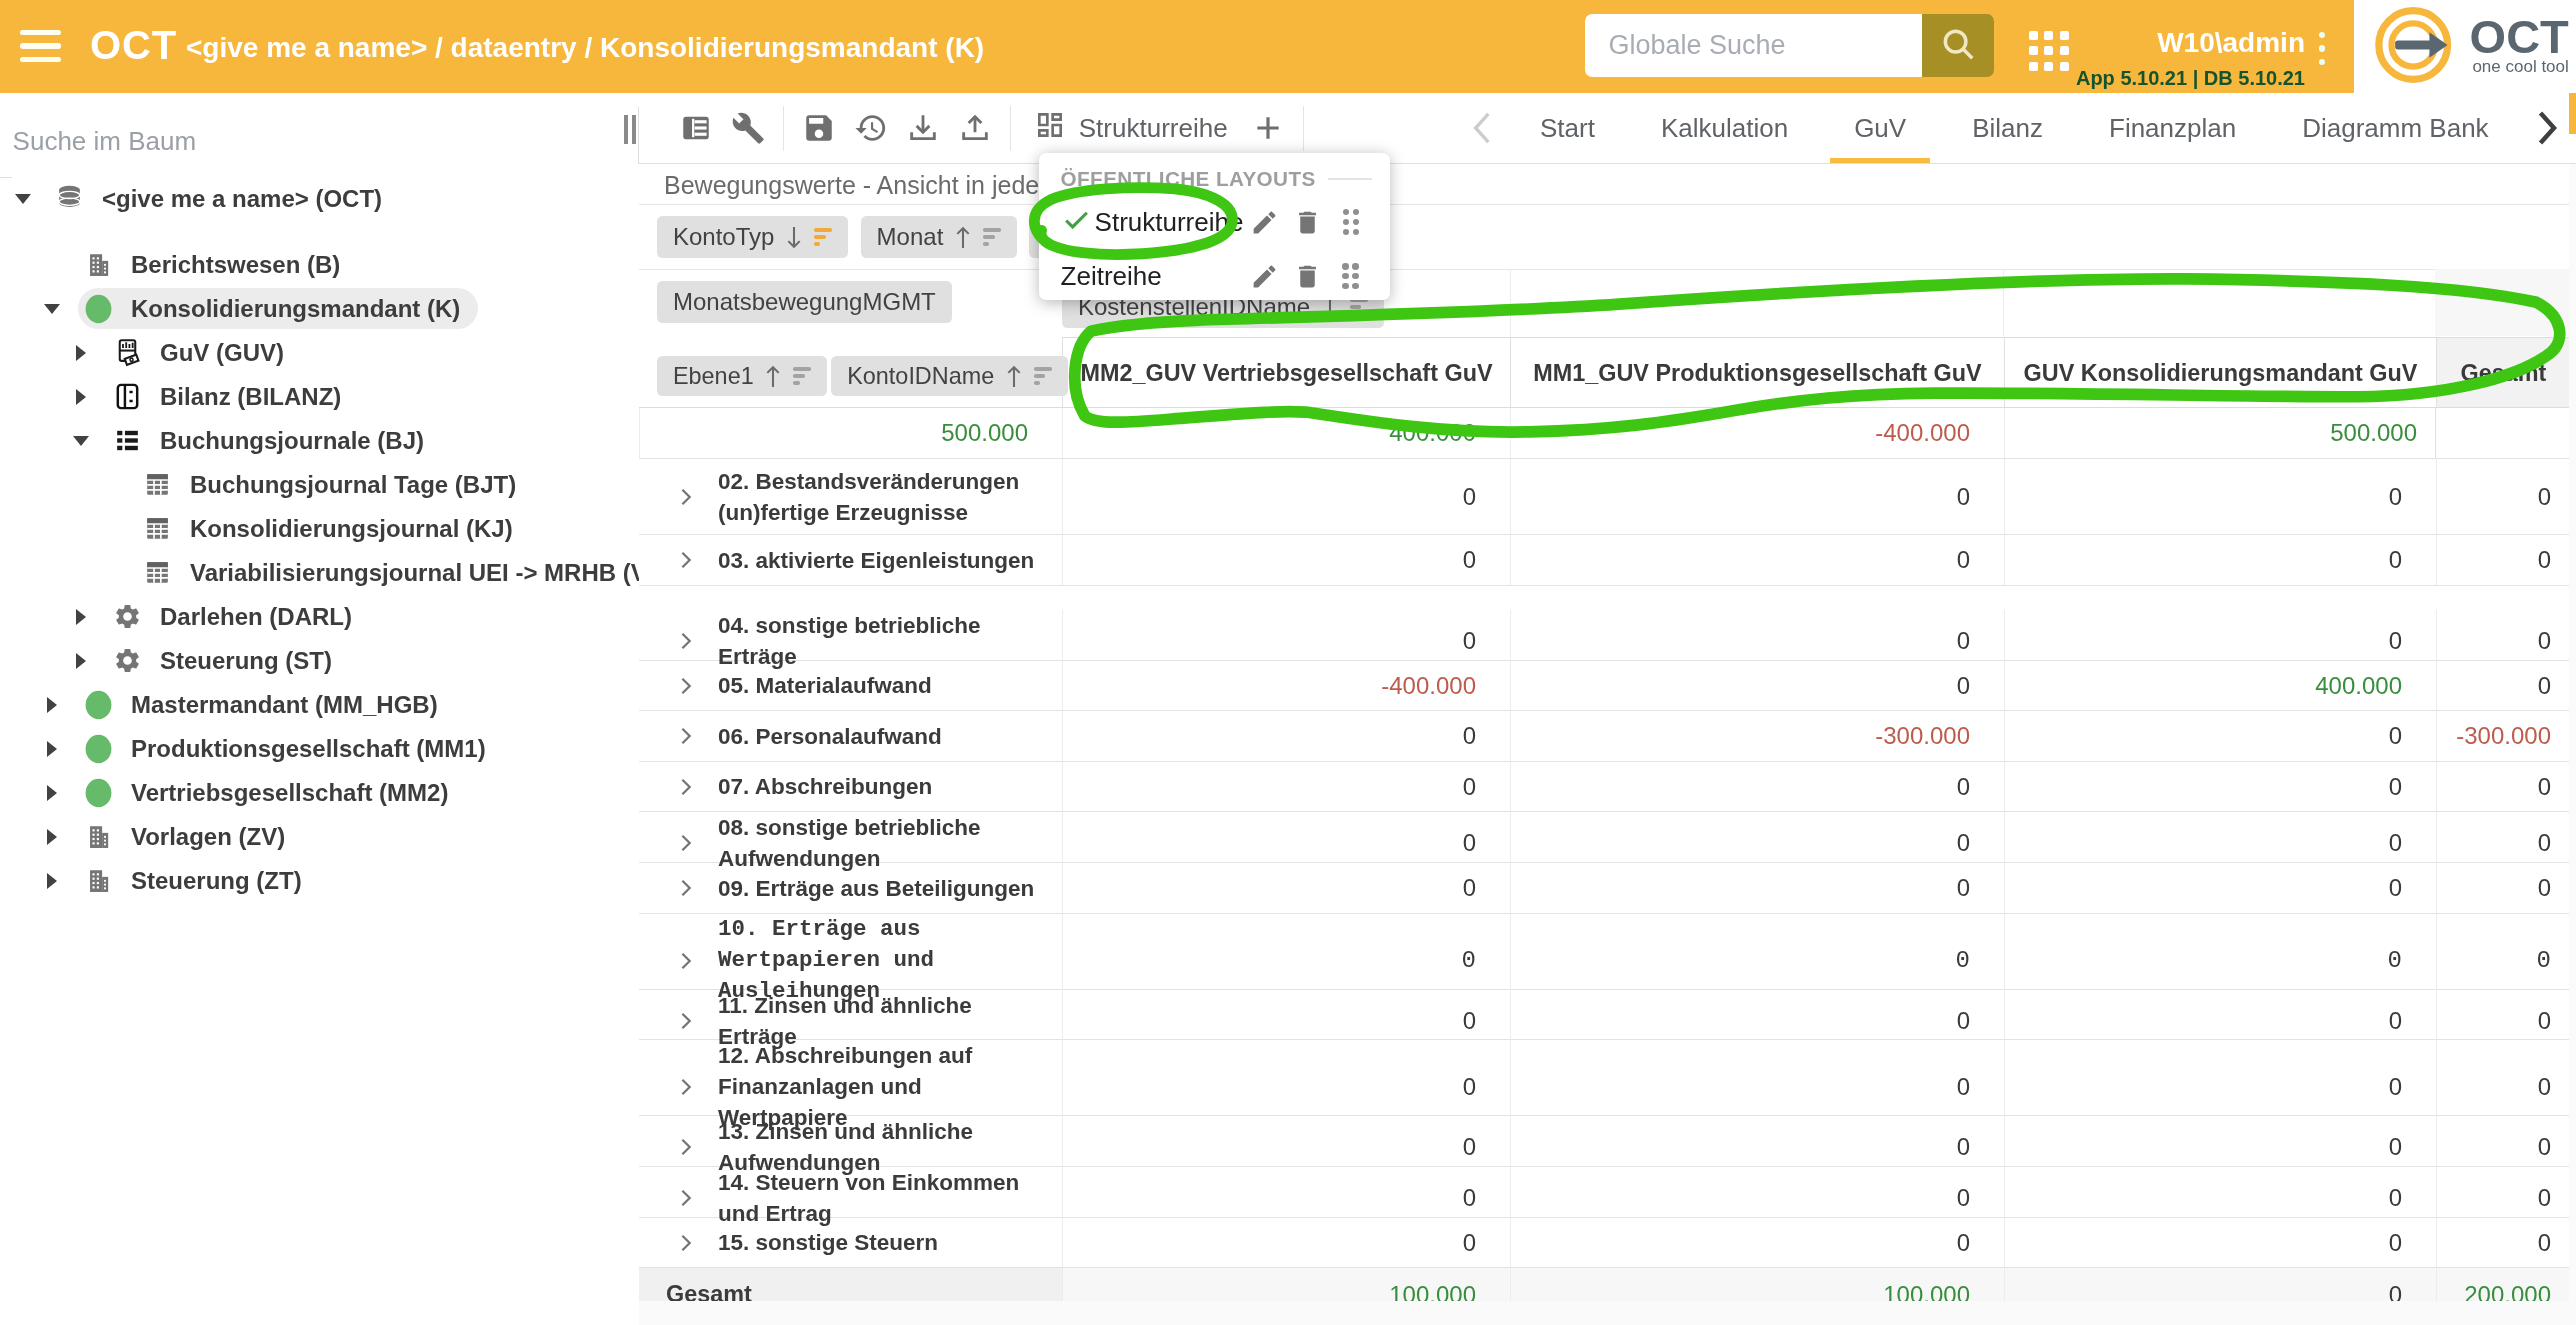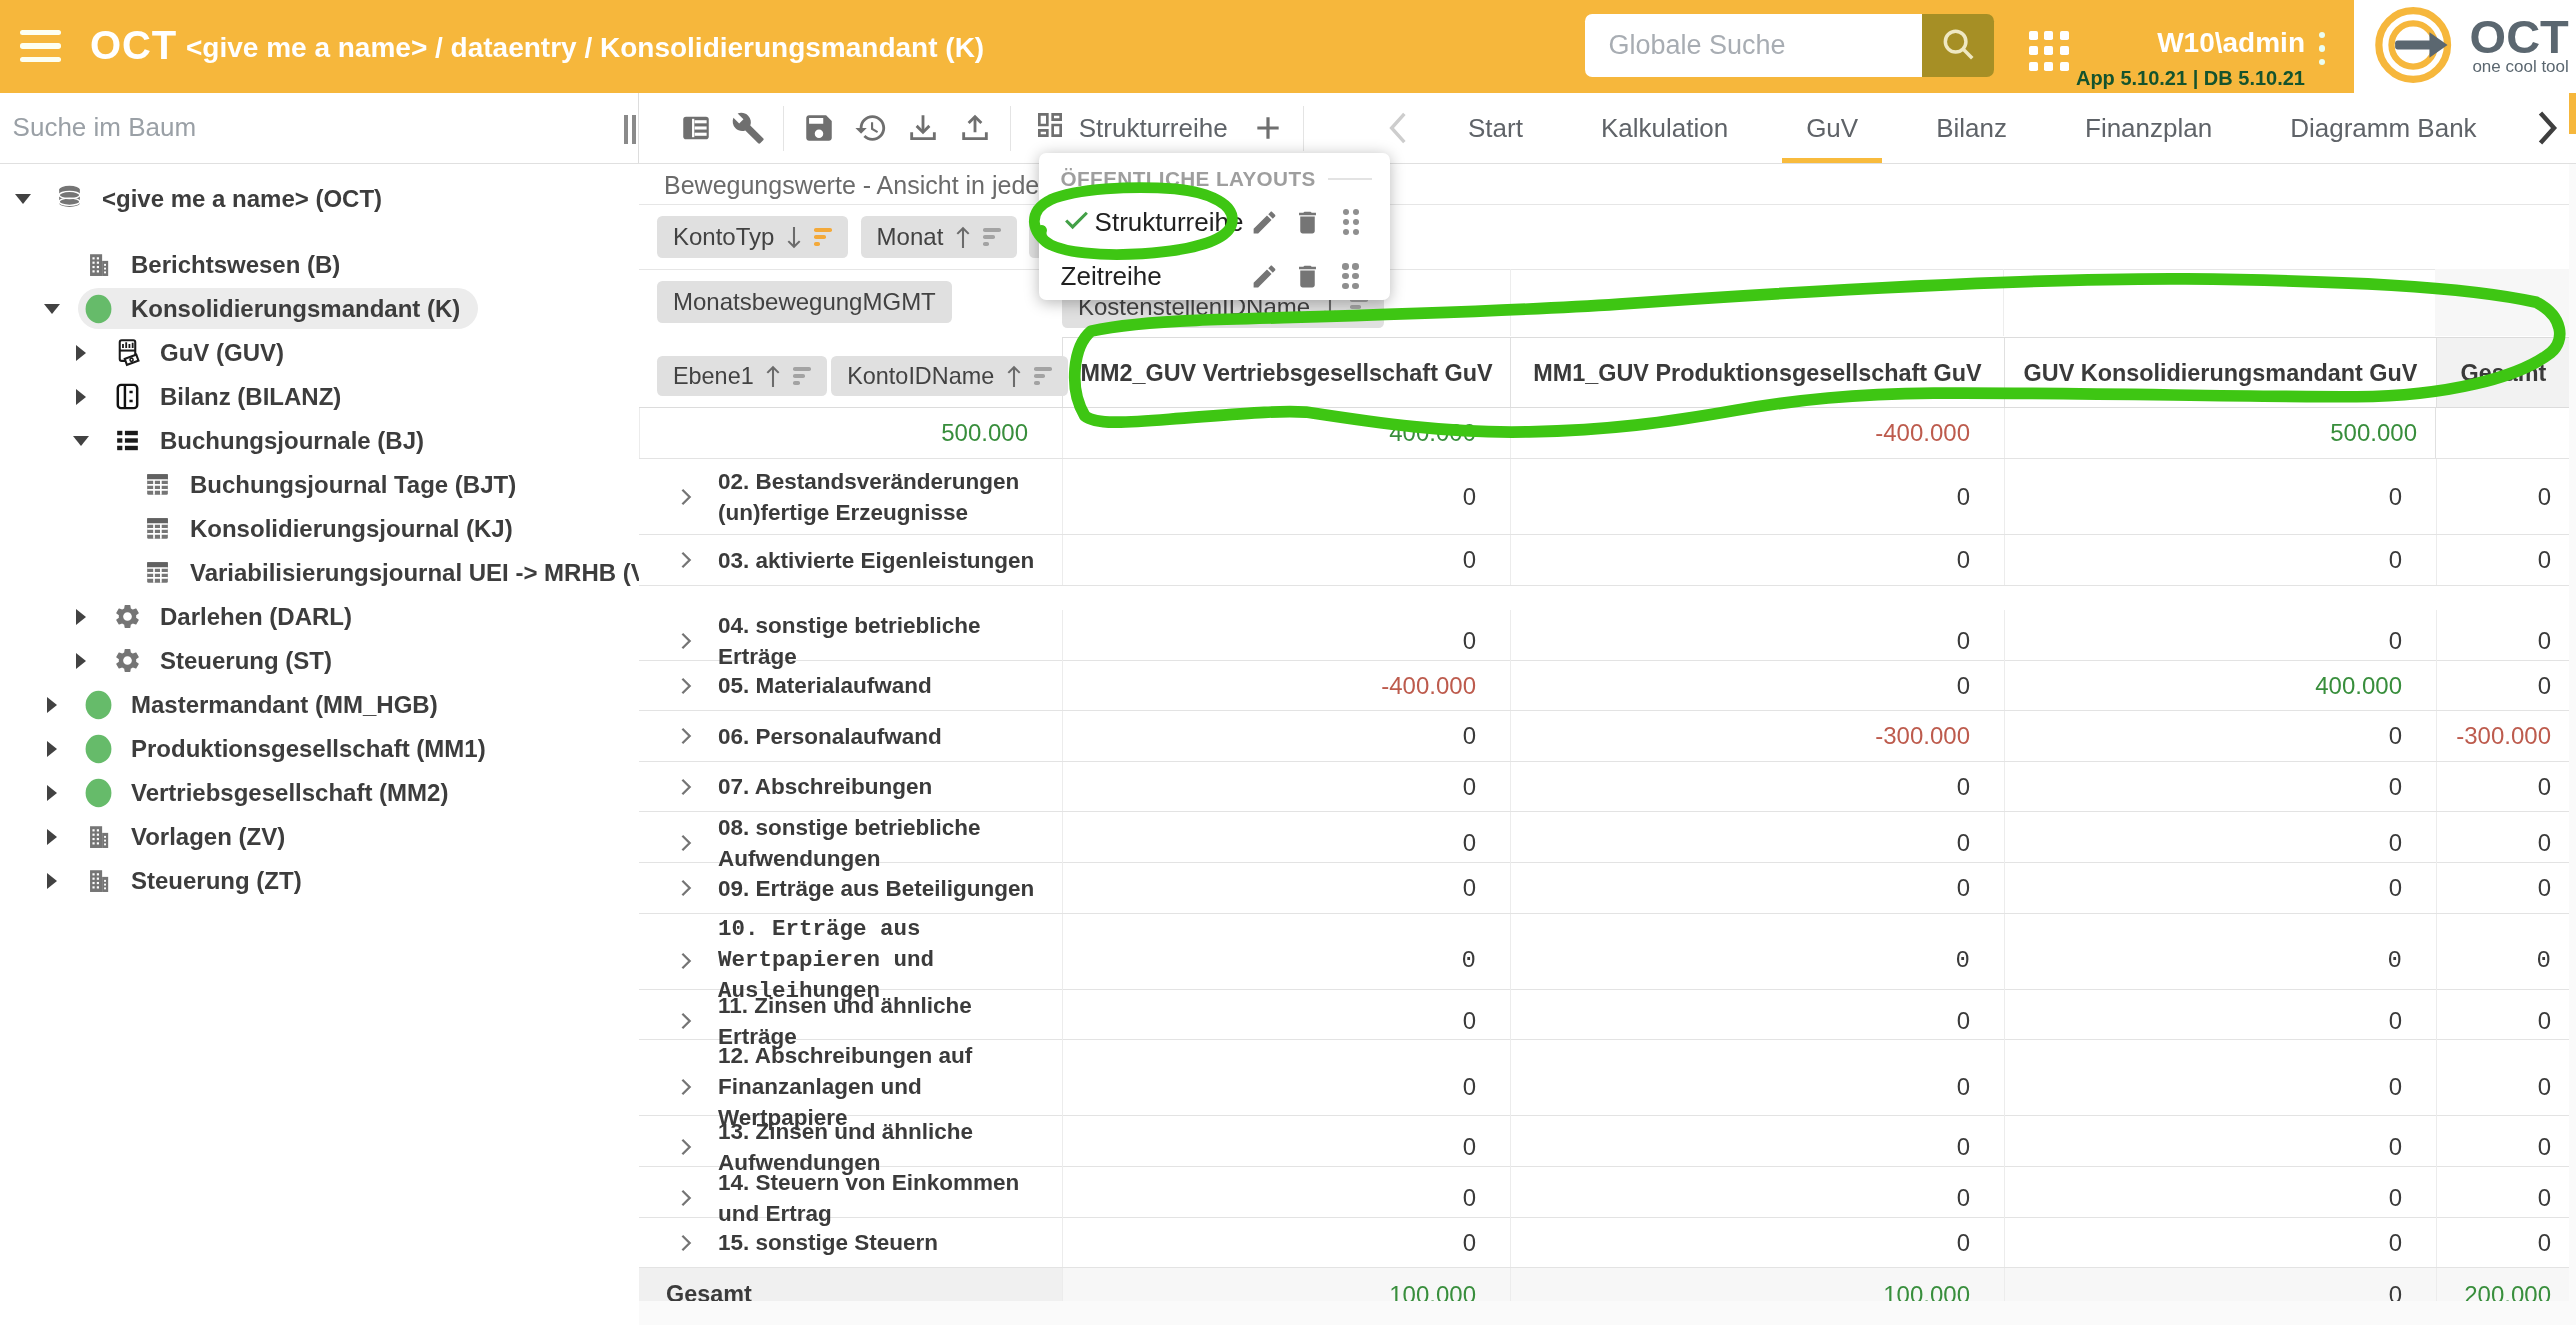--- a/index.html
+++ b/index.html
@@ -21,30 +21,30 @@
   #username { position:absolute; right:271px; top:27px; font-size:28px; font-weight:bold; color:#fff; text-align:right; }
   #kebab { position:absolute; left:2319px; top:32px; width:7.2px; cursor:pointer; }
   #kebab i { display:block; width:6.3px; height:6.3px; border-radius:50%; background:#eafef2; margin-bottom:7.2px; }
   #version { position:absolute; right:271px; top:67px; font-size:20px; font-weight:bold; color:#14532d; }
   #logobox { position:absolute; right:0; top:0; width:222px; height:93px; background:#fff; display:flex; align-items:center; padding-left:14.4px; }
   #logotext { font-size:47px; font-weight:bold; color:#5b6770; line-height:41px; }
   #logotag { font-size:17px; color:#5b6770; text-align:right; }
   #amber-strip { position:absolute; right:0; top:93px; width:7.2px; height:41px; background:#f6b73c; z-index:5; }
 
   
-  #side-search-row { position:absolute; left:0; top:93px; width:639px; height:71px; background:#fff; border-bottom:0.9px solid #e0e0e0; border-right:0.9px solid #ddd; }
+  #side-search-row { position:absolute; left:0; top:107px; width:639px; height:71px; background:#fff; border-bottom:0.9px solid #e0e0e0; border-right:0.9px solid #ddd; }
   #tree-search { width:576px; height:69px; border:none; outline:none; font-size:26px; padding-left:12.6px; color:#555; }
   #tree-search::placeholder { color:#9aa0a6; }
   #panel-drag { position:absolute; left:624px; top:115px; width:18px; height:29px; display:flex; gap:4.5px; z-index:6; cursor:col-resize; }
   #panel-drag i { width:3.6px; height:29px; background:#8a8a8a; }
   #main-toolbar { position:absolute; left:639px; top:93px; width:1937px; height:71px; background:#fff; border-bottom:0.9px solid #e0e0e0; display:flex; align-items:center; }
   .tbtn { width:52px; height:52px; display:flex; align-items:center; justify-content:center; cursor:pointer; border-radius:5.4px; flex:0 0 auto; }
   .tsep { width:0.9px; height:45px; background:#e4e4e4; margin:0 9px; flex:0 0 auto; }
   #layouts-btn { display:flex; align-items:center; gap:12.6px; color:#5f6368; font-size:26px; cursor:pointer; padding:0 14.4px; flex:0 0 auto; }
-  #tabs { display:flex; align-items:center; height:100%; margin-left:auto;gap:12px; }
+  #tabs { display:flex; align-items:center; height:100%; margin-left:auto; }
   .tab { position:relative; height:100%; display:flex; align-items:center; padding:0 33px; font-size:26px; color:#5f6368; cursor:pointer; white-space:nowrap; }
   .tab.active::after { content:""; position:absolute; left:9px; right:9px; bottom:0; height:5.4px; background:#f8bb3d; }
   .tab-scroll { width:49px; height:100%; display:flex; align-items:center; justify-content:center; cursor:pointer; }
 
   
   #sidebar { position:absolute; left:12px; top:164px; width:639px; height:1162px; background:#fff; border-right:0.9px solid #ddd; padding-top:12.6px; overflow:hidden;font-weight:bold; }
   .titem { height:44px; display:flex; align-items:center; cursor:pointer; }
   .t-arrow { width:21.6px; height:21.6px; flex:0 0 21.6px; display:flex; align-items:center; justify-content:center; margin-right:15.3px; }
   .arr-down { width:0; height:0; border-left:8px solid transparent; border-right:8px solid transparent; border-top:10px solid #424242; }
   .arr-right { width:0; height:0; border-top:8px solid transparent; border-bottom:8px solid transparent; border-left:10px solid #424242; }

